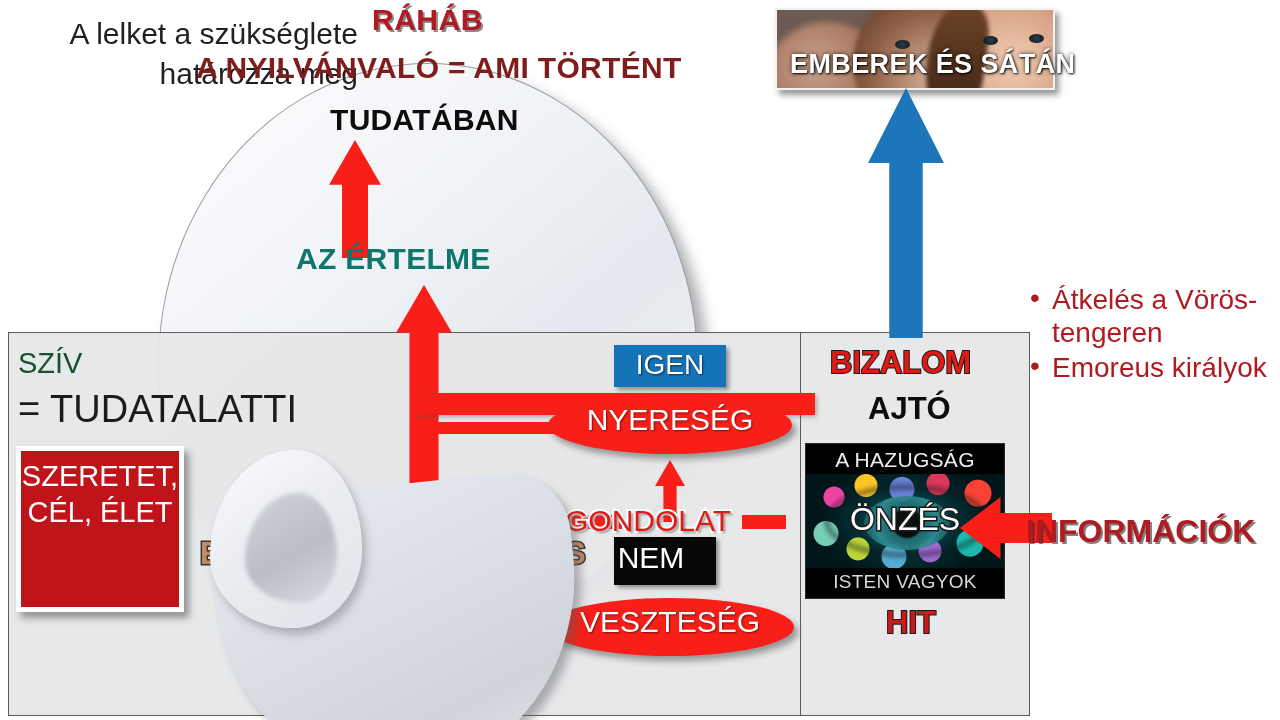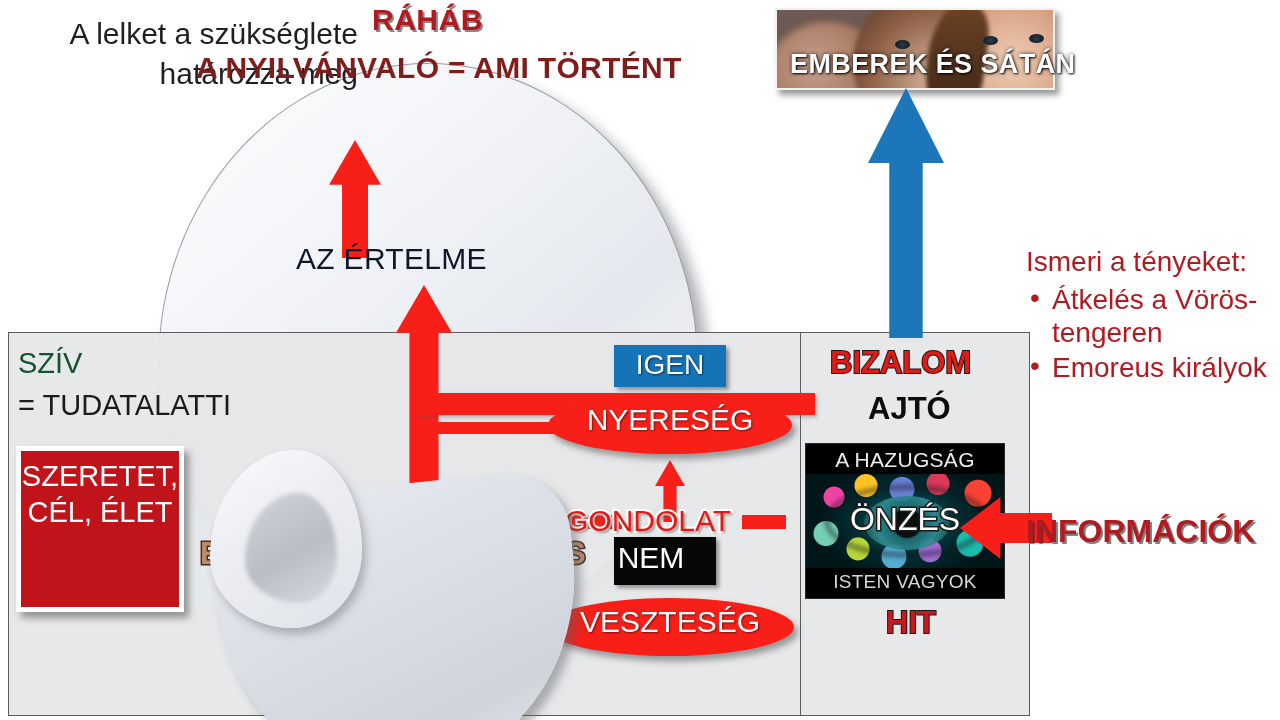--- a/index.html
+++ b/index.html
@@ -69,21 +69,21 @@
   }
   #headline-line1 {
     left: 196px; top: 52px; font-size: 30px; font-weight: bold; color: #7f1d1d;
     letter-spacing: .3px;
   }
   #headline-line2 {
     left: 330px; top: 104px; font-size: 30px; font-weight: bold; color: #0d0d0d;
     letter-spacing: .3px;
   }
   #mind-label {
-    left: 296px; top: 243px; font-size: 30px; font-weight: normal; color: #0f172a;
+    left: 296px; top: 243px; font-size: 30px; font-weight: bold; color: #0f766e;
     letter-spacing: .3px;
   }
   .arrow-up-top {
     position:absolute; left:333px; top:158px; width:44px; height:100px;
     background:#f81f18;
     clip-path: polygon(50% 0%, 100% 38%, 75% 38%, 75% 100%, 25% 100%, 25% 38%, 0% 38%);
     transform: scale(1.18); transform-origin: 50% 100%;
     filter: drop-shadow(2px 2px 2px rgba(80,80,80,.45));
   }
   
@@ -153,21 +153,21 @@
   .eye-dot { position:absolute; width:15px; height:9px; border-radius:50%;
     background: radial-gradient(circle,#2b3c4a 0%,#16212b 70%); filter: blur(.6px); }
   #photo-label {
     left: 790px; top: 50px; font-size: 27px; color:#fff; font-weight:700;
     letter-spacing:.4px; text-shadow: 1px 1px 2px rgba(0,0,0,.85), 0 0 4px rgba(0,0,0,.7);
     z-index:4;
   }
 
   
   #heart-line1 { left: 18px; top: 348px; font-size: 29px; color:#14532d; }
-  #heart-line2 { left: 18px; top: 390px; font-size: 29px; color:#1b1b1b; }
+  #heart-line2 { left: 18px; top: 390px; font-size: 38px; color:#1b1b1b; }
   .red-box {
     position:absolute; left:16px; top:446px; width:168px; height:166px;
     background:#c0131a; border:5px solid #ffffff;
     box-shadow: 5px 6px 7px rgba(80,80,80,.55);
   }
   #red-box-text {
     left: 16px; top: 458px; width: 168px; text-align:center;
     font-size: 29px; color:#ffffff; line-height:1.25; white-space: normal;
   }
 
@@ -317,20 +317,21 @@
     <div class="ear-outer"></div>
     <div class="ear-inner"></div>
   </div>
 
   <div class="door-frame"></div>
 
   <div class="lbl" id="intro-caption">A lelket a szükséglete határozza meg</div>
 
   <div class="lbl" id="rahab-label">RÁHÁB</div>
   <div class="lbl" id="headline-line1">A NYILVÁNVALÓ = AMI TÖRTÉNT</div>
+  <div class="lbl" id="headline-line2">TUDATÁBAN</div>
 
   <div class="arrow-up-top"></div>
   <div class="lbl" id="mind-label">AZ ÉRTELME</div>
 
   <div class="photo-card">
     <div class="photo-faces">
       <div class="face-a"></div>
       <div class="face-b"></div>
       <div class="face-c"></div>
       <div class="hair-c"></div>
@@ -382,20 +383,19 @@
     <div class="eye-band bottom"></div>
   </div>
   <div class="lbl" id="eye-top-label">A HAZUGSÁG</div>
   <div class="lbl" id="eye-mid-label">ÖNZÉS</div>
   <div class="lbl" id="eye-bottom-label">ISTEN VAGYOK</div>
 
   <div class="lbl" id="hit-label">HIT</div>
 
   <div class="arrow-left-red"></div>
 
-  <div class="lbl" id="facts-title">Ismeri a tényeket:</div>
   <ul class="facts-list">
     <li>Átkelés a Vörös-tengeren</li>
     <li>Emoreus királyok</li>
   </ul>
   <div class="lbl" id="information-label">INFORMÁCIÓK</div>
 
 </div>
 
 </body></html>

